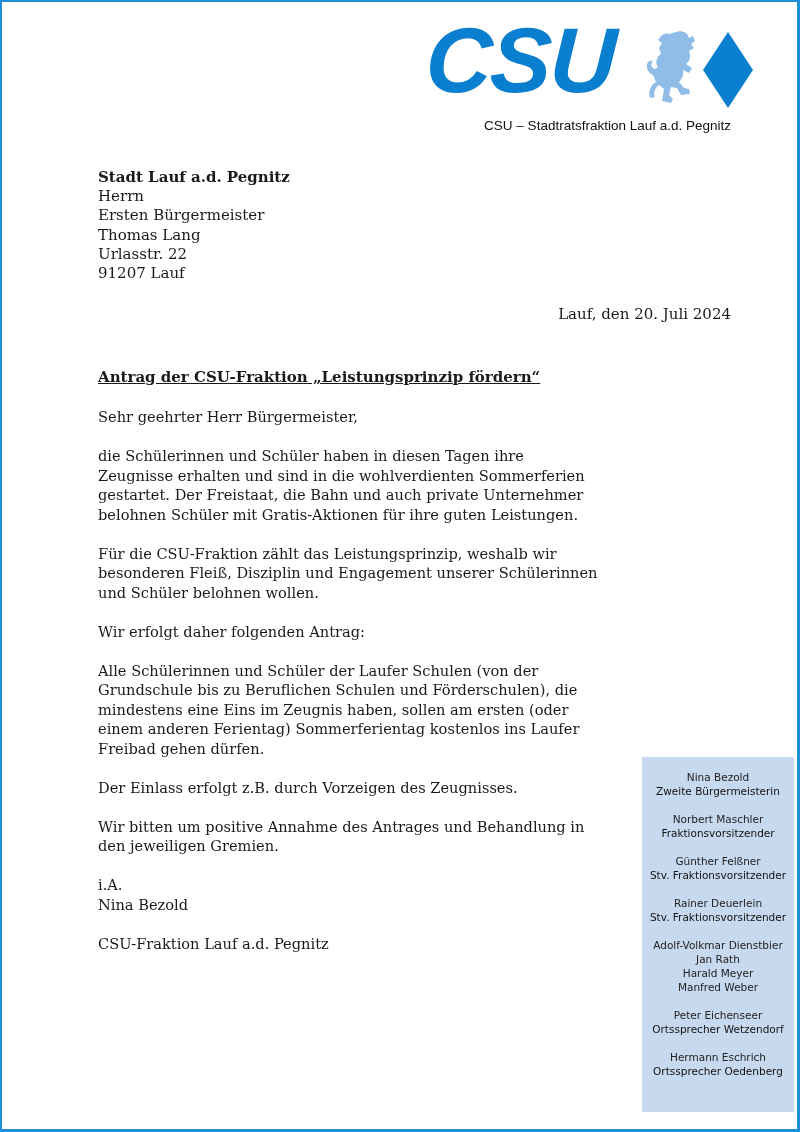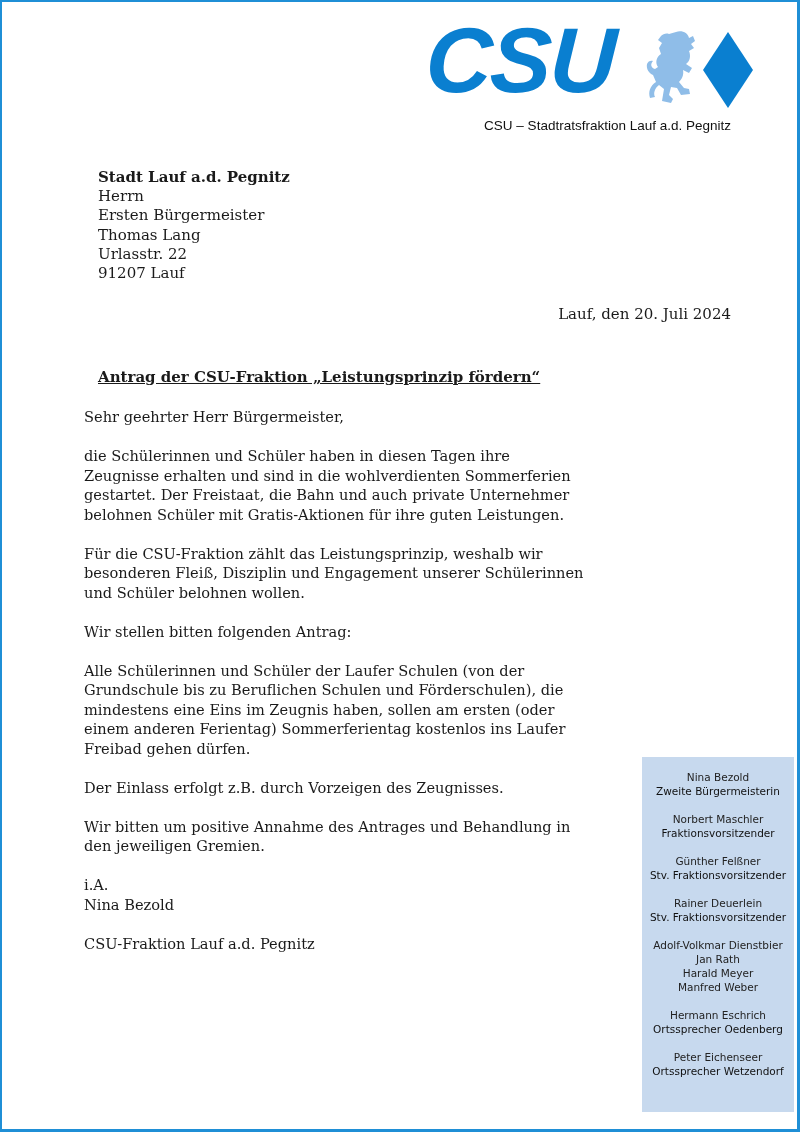--- a/index.html
+++ b/index.html
@@ -22,21 +22,21 @@
     .diamond { position: absolute; left: 277px; top: 2px; width: 50px; height: 76px; }
     .org-line {
       position: absolute; right: 66px; top: 116px;
       font-family: "Liberation Sans", "DejaVu Sans", sans-serif; font-weight: normal; font-size: 13.5px; color: #111;
     }
     .text { font-size: 15px; line-height: 19.2px; }
     .address { position: absolute; left: 96px; top: 166px; }
     .address .bold { font-weight: bold; }
     .date { position: absolute; right: 66px; top: 303px; font-size: 15px; }
     .subject { position: absolute; left: 96px; top: 366px; font-weight: bold; text-decoration: underline; font-size: 15px; }
-    .body { position: absolute; left: 82px; top: 405px; width: 500px; font-size: 14.6px; line-height: 19.5px; }
+    .body { position: absolute; left: 96px; top: 405px; width: 500px; font-size: 14.6px; line-height: 19.5px; }
     .body p { margin: 0 0 19.5px 0; }
     .signoff { margin-top: 10px; }
     .sig-org { font-weight: normal; }
     .sidebar {
       position: absolute; left: 640px; top: 755px; width: 152px; height: 355px;
       background: #c7d9ee; text-align: center;
       font-family: "DejaVu Sans", "Liberation Sans", sans-serif; font-size: 10.5px; line-height: 14px; color: #222;
       padding-top: 13px; box-sizing: border-box;
     }
     .member { margin-bottom: 14px; }
@@ -69,21 +69,21 @@
   </div>
 
   <div class="date">Lauf, den 20. Juli 2024</div>
 
   <div class="subject">Antrag der CSU-Fraktion „Leistungsprinzip fördern“</div>
 
   <div class="body">
     <p>Sehr geehrter Herr Bürgermeister,</p>
     <p>die Schülerinnen und Schüler haben in diesen Tagen ihre Zeugnisse erhalten und sind in die wohlverdienten Sommerferien gestartet. Der Freistaat, die Bahn und auch private Unternehmer belohnen Schüler mit Gratis-Aktionen für ihre guten Leistungen.</p>
     <p>Für die CSU-Fraktion zählt das Leistungsprinzip, weshalb wir besonderen Fleiß, Disziplin und Engagement unserer Schülerinnen und Schüler belohnen wollen.</p>
-    <p>Wir stellen bitten folgenden Antrag:</p>
+    <p>Wir erfolgt daher folgenden Antrag:</p>
     <p>Alle Schülerinnen und Schüler der Laufer Schulen (von der Grundschule bis zu Beruflichen Schulen und Förderschulen), die mindestens eine Eins im Zeugnis haben, sollen am ersten (oder einem anderen Ferientag) Sommerferientag kostenlos ins Laufer Freibad gehen dürfen.</p>
     <p>Der Einlass erfolgt z.B. durch Vorzeigen des Zeugnisses.</p>
     <p>Wir bitten um positive Annahme des Antrages und Behandlung in den jeweiligen Gremien.</p>
     <div class="signoff">i.A.</div>
     <p>Nina Bezold</p>
     <div class="sig-org">CSU-Fraktion Lauf a.d. Pegnitz</div>
   </div>
 
   <div class="sidebar">
     <div class="member">
@@ -102,22 +102,22 @@
       <div>Rainer Deuerlein</div>
       <div class="role">Stv. Fraktionsvorsitzender</div>
     </div>
     <div class="plain-group">
       <div>Adolf-Volkmar Dienstbier</div>
       <div>Jan Rath</div>
       <div>Harald Meyer</div>
       <div>Manfred Weber</div>
     </div>
     <div class="member">
+      <div>Peter Eichenseer</div>
+      <div class="role">Ortssprecher Wetzendorf</div>
+    </div>
+    <div class="member">
       <div>Hermann Eschrich</div>
       <div class="role">Ortssprecher Oedenberg</div>
-    </div>
-    <div class="member">
-      <div>Peter Eichenseer</div>
-      <div class="role">Ortssprecher Wetzendorf</div>
     </div>
   </div>
 
 </div>
 
 </body></html>

